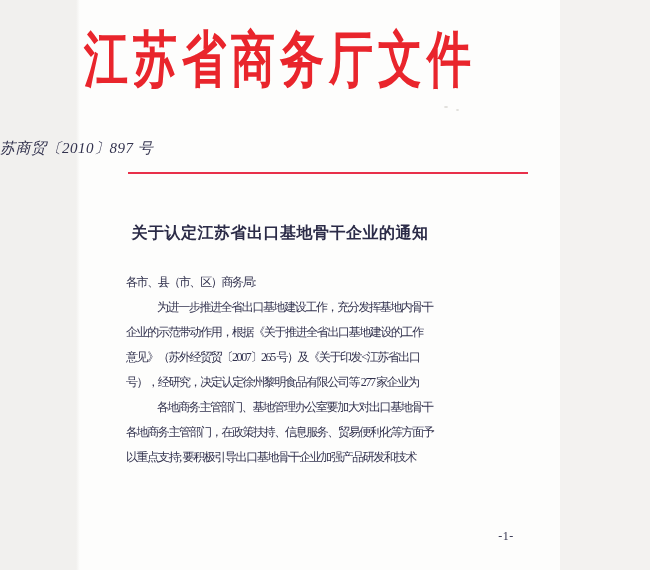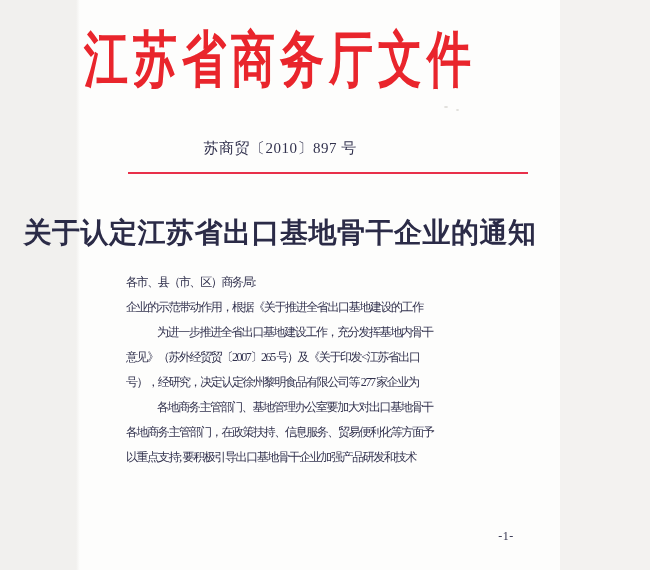--- a/index.html
+++ b/index.html
@@ -29,36 +29,37 @@
     letter-spacing: 5px;
     color: var(--red, #e9252c);
     transform: scaleY(1.38);
     transform-origin: 50% 50%;
     white-space: nowrap;
   }
   .doc-number {
     position: absolute;
     left: 0; right: 0; top: 138px;
     height: 20px; line-height: 20px;
-    text-align: center;
+    text-align: left;
     font-size: 15px;
     letter-spacing: 0.5px;
+    font-style: italic;
   }
   .red-rule {
     position: absolute;
     left: 128px; top: 172px;
     width: 400px; height: 2px;
     background: var(--rule, #e8304a);
   }
   .doc-title {
     position: absolute;
     left: 0; right: 0; top: 219px;
     height: 28px; line-height: 28px;
     text-align: center;
-    font-size: 28px;
+    font-size: 16px;
     font-weight: bold;
     letter-spacing: 0.5px;
     color: var(--ink-dark, #2b2b47);
     white-space: nowrap;
   }
   .body-text {
     position: absolute;
     left: 126px; top: 270px;
     width: 415px;
     font-size: 12px;
@@ -101,22 +102,22 @@
   <span class="speck s2"></span>
 
   <div class="doc-number">苏商贸〔2010〕897 号</div>
 
   <div class="red-rule"></div>
 
   <div class="doc-title">关于认定江苏省出口基地骨干企业的通知</div>
 
   <div class="body-text">
     <div class="body-line">各市、县（市、区）商务局:</div>
+    <div class="body-line indent">为进一步推进全省出口基地建设工作，充分发挥基地内骨干</div>
     <div class="body-line">企业的示范带动作用，根据《关于推进全省出口基地建设的工作</div>
-    <div class="body-line indent">为进一步推进全省出口基地建设工作，充分发挥基地内骨干</div>
     <div class="body-line">意见》（苏外经贸贸〔2007〕265 号）及《关于印发&lt;江苏省出口</div>
     <div class="body-line">号），经研究，决定认定徐州黎明食品有限公司等 277 家企业为</div>
     <div class="body-line indent">各地商务主管部门、基地管理办公室要加大对出口基地骨干</div>
     <div class="body-line">各地商务主管部门，在政策扶持、信息服务、贸易便利化等方面予</div>
     <div class="body-line">以重点支持; 要积极引导出口基地骨干企业加强产品研发和技术</div>
   </div>
 
   <div class="page-number">-1-</div>
 
 </div>

